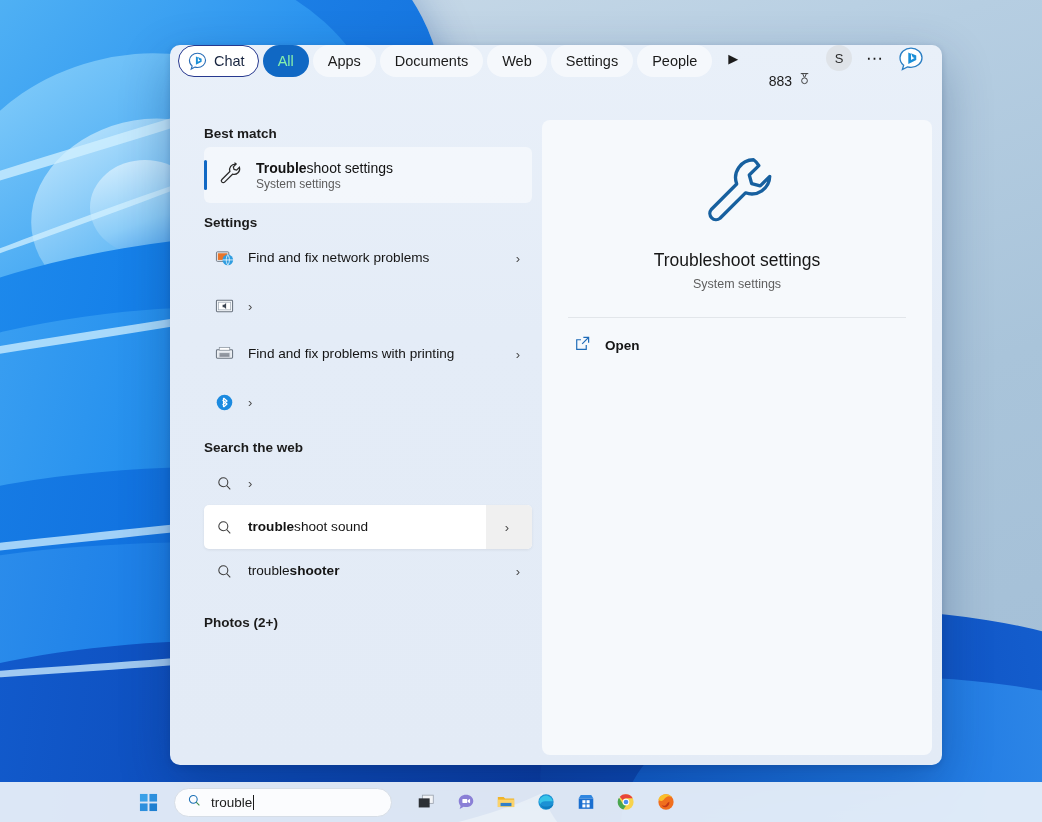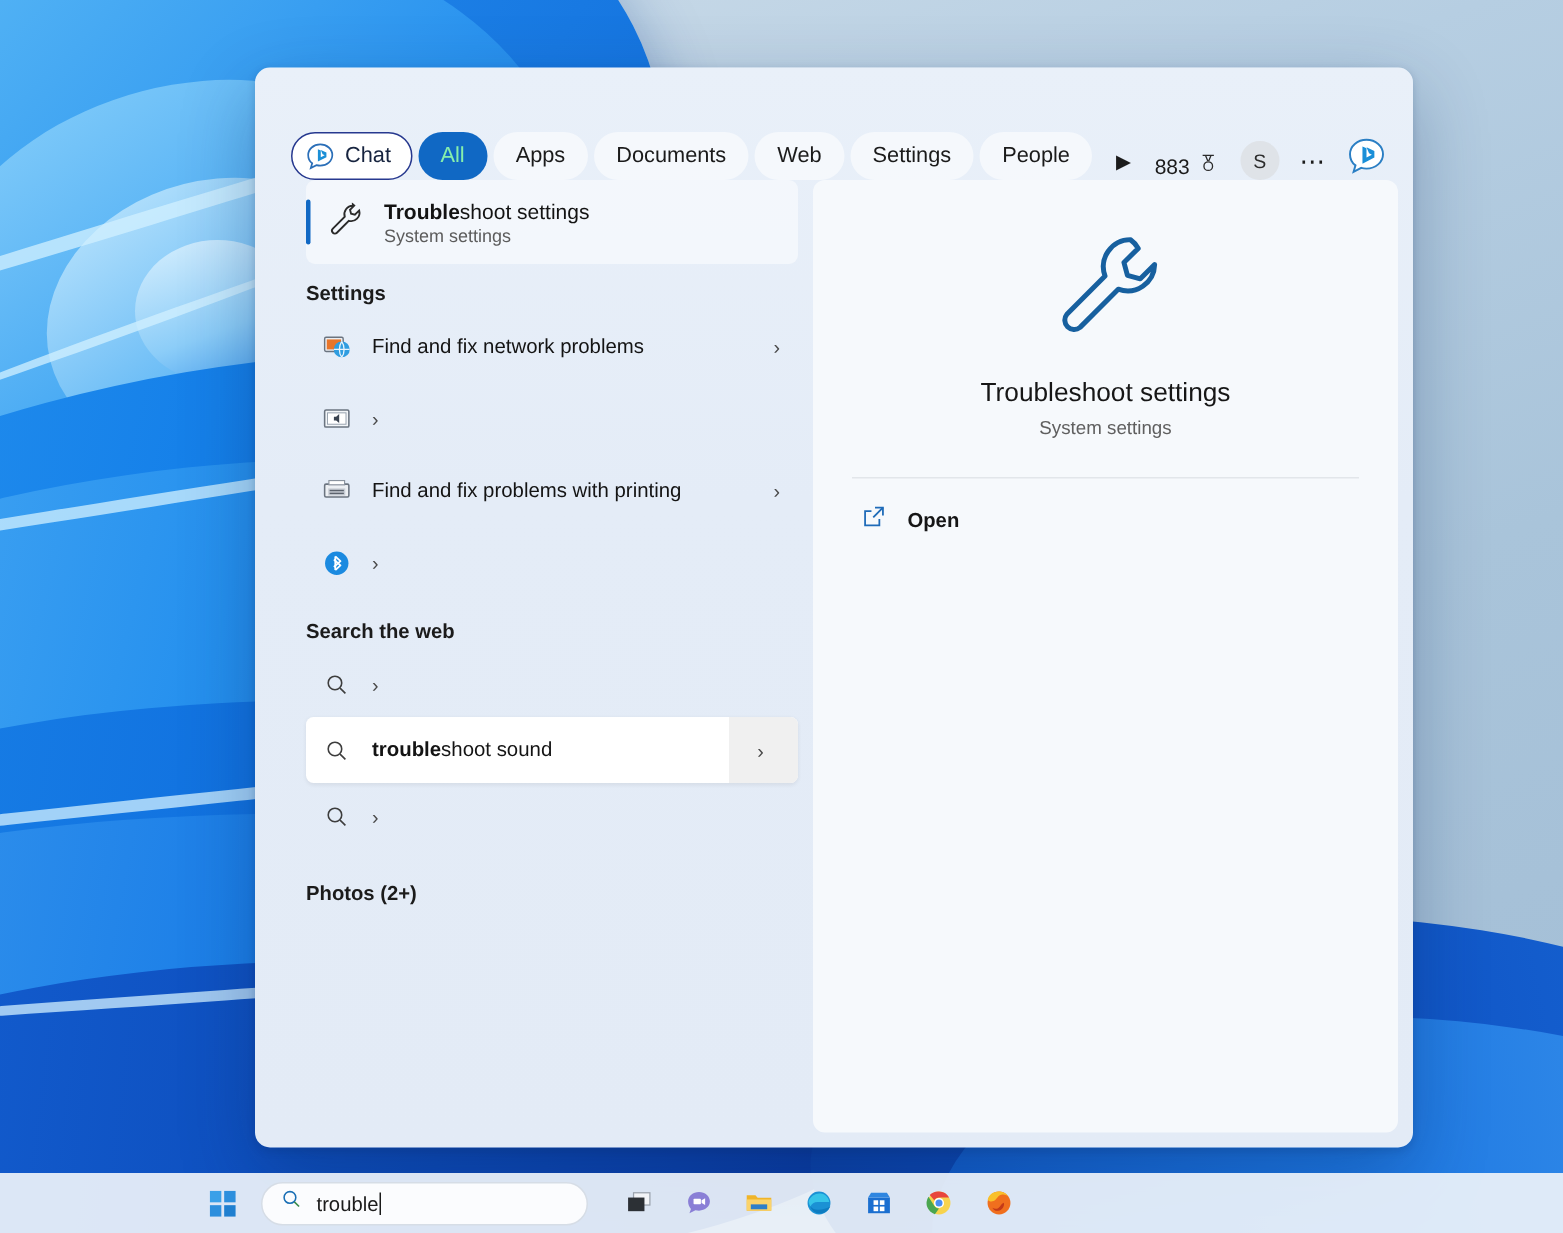--- a/index.html
+++ b/index.html
@@ -109,22 +109,22 @@
     background: linear-gradient(180deg, #e9f0f9 0%, #e4ecf7 40%, #e3ebf6 100%);
     border-radius: 10px;
     box-shadow: 0 18px 50px rgba(10,40,90,.30), 0 2px 6px rgba(10,40,90,.18);
     overflow: hidden;
     display: flex; flex-direction: column;
   }
 
   
   #header {
     height: 75px;
-    display: flex; align-items: flex-end;
-    padding: 0 16px 0 24px;
+    display: flex; align-items: flex-start;
+    padding: 0 16px 0 8px;
     gap: 4px;
   }
   .pill {
     height: 32px; border-radius: 16px;
     display: flex; align-items: center; justify-content: center;
     padding: 0 15px;
     font-size: 14.5px; color: #1b1b1b;
     background: rgba(255,255,255,.55);
     cursor: default; white-space: nowrap;
   }
@@ -323,20 +323,21 @@
         <path d="M15 3.2c6.1 0 11 4.3 11 9.6 0 5.3-4.9 9.6-11 9.6-1.2 0-2.4-.17-3.5-.5l-5.1 2.6 1.25-4.25C5.1 18.4 4 15.8 4 12.8c0-5.3 4.9-9.6 11-9.6z" fill="#ffffff" stroke="#2b7fc4" stroke-width="1.3"></path>
         <path d="M12.3 7.6l2.7 1.15v6.2l3.6-1.85-1.9-.88-1.7-4 5.25 2.38v4.4L12.3 19.1z" fill="#1a8fd8"></path>
       </svg>
     </span>
   </div>
 
   <div id="body">
 
     <div id="left">
 
+      <div class="group-title">Best match</div>
 
       <div class="best-match">
         <span>
           <svg viewBox="0 0 24 24" width="24" height="24">
             <path d="M17.2 3.2a5.6 5.6 0 0 0-5.35 7.3L3.9 18.45a1.9 1.9 0 0 0 2.7 2.7l7.95-7.95a5.6 5.6 0 0 0 6.9-6.9l-2.85 2.85-2.55-.7-.7-2.55 2.85-2.85a5.6 5.6 0 0 0-1-.85z" fill="none" stroke="#2b2b2b" stroke-width="1.25"></path>
           </svg>
         </span>
         <div class="bm-text">
           <div class="bm-title"><b>Trouble</b><span>shoot settings</span></div>
           <div class="bm-sub">System settings</div>
@@ -419,20 +420,21 @@
         </span>
       </div>
 
       <div class="row">
         <span class="ic">
           <svg viewBox="0 0 20 20" width="17" height="17">
             <circle cx="8.6" cy="8.6" r="5.3" fill="none" stroke="#3d3d3d" stroke-width="1.25"></circle>
             <path d="M12.6 12.6l4.2 4.2" stroke="#3d3d3d" stroke-width="1.25" fill="none"></path>
           </svg>
         </span>
+        <span class="label web-q"><span>trouble</span><b>shooter</b></span>
         <span class="chev">›</span>
       </div>
 
       <div class="group-title" style="margin-top:22px">Photos (2+)</div>
     </div>
 
     <div id="right">
       <div class="prev-center">
         <div class="prev-icon">
           <svg viewBox="0 0 80 80" width="78" height="78">

